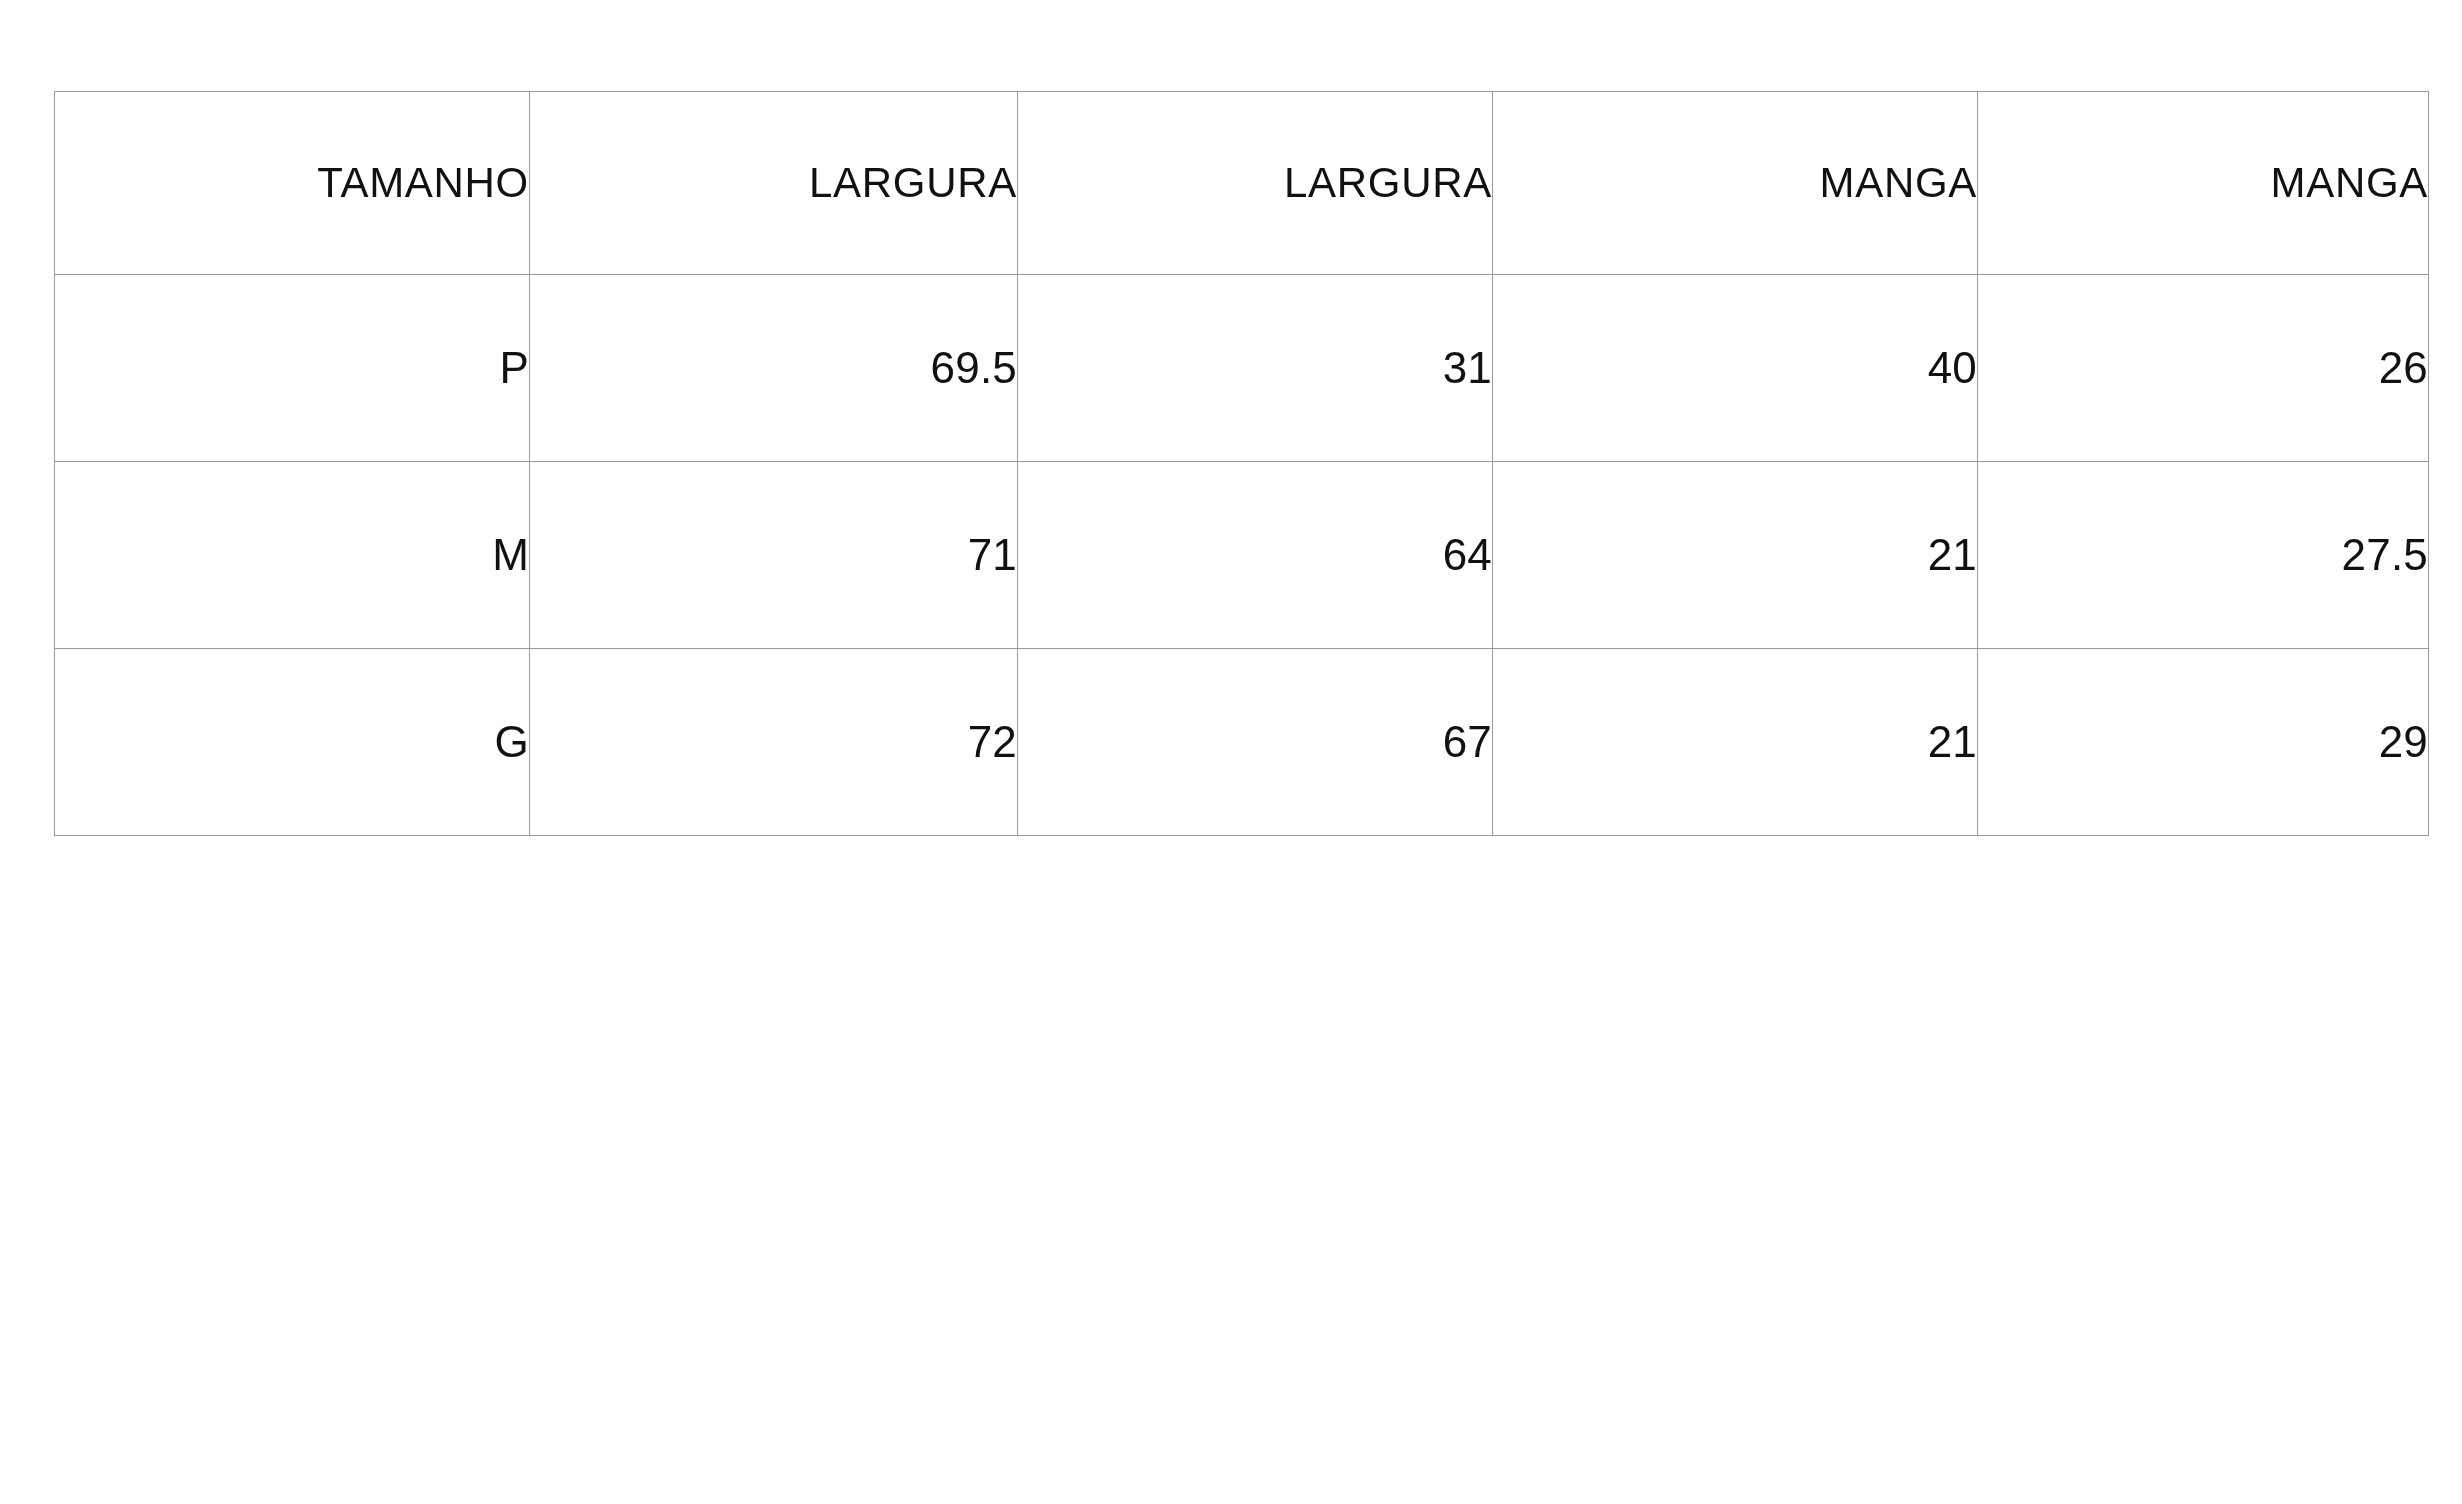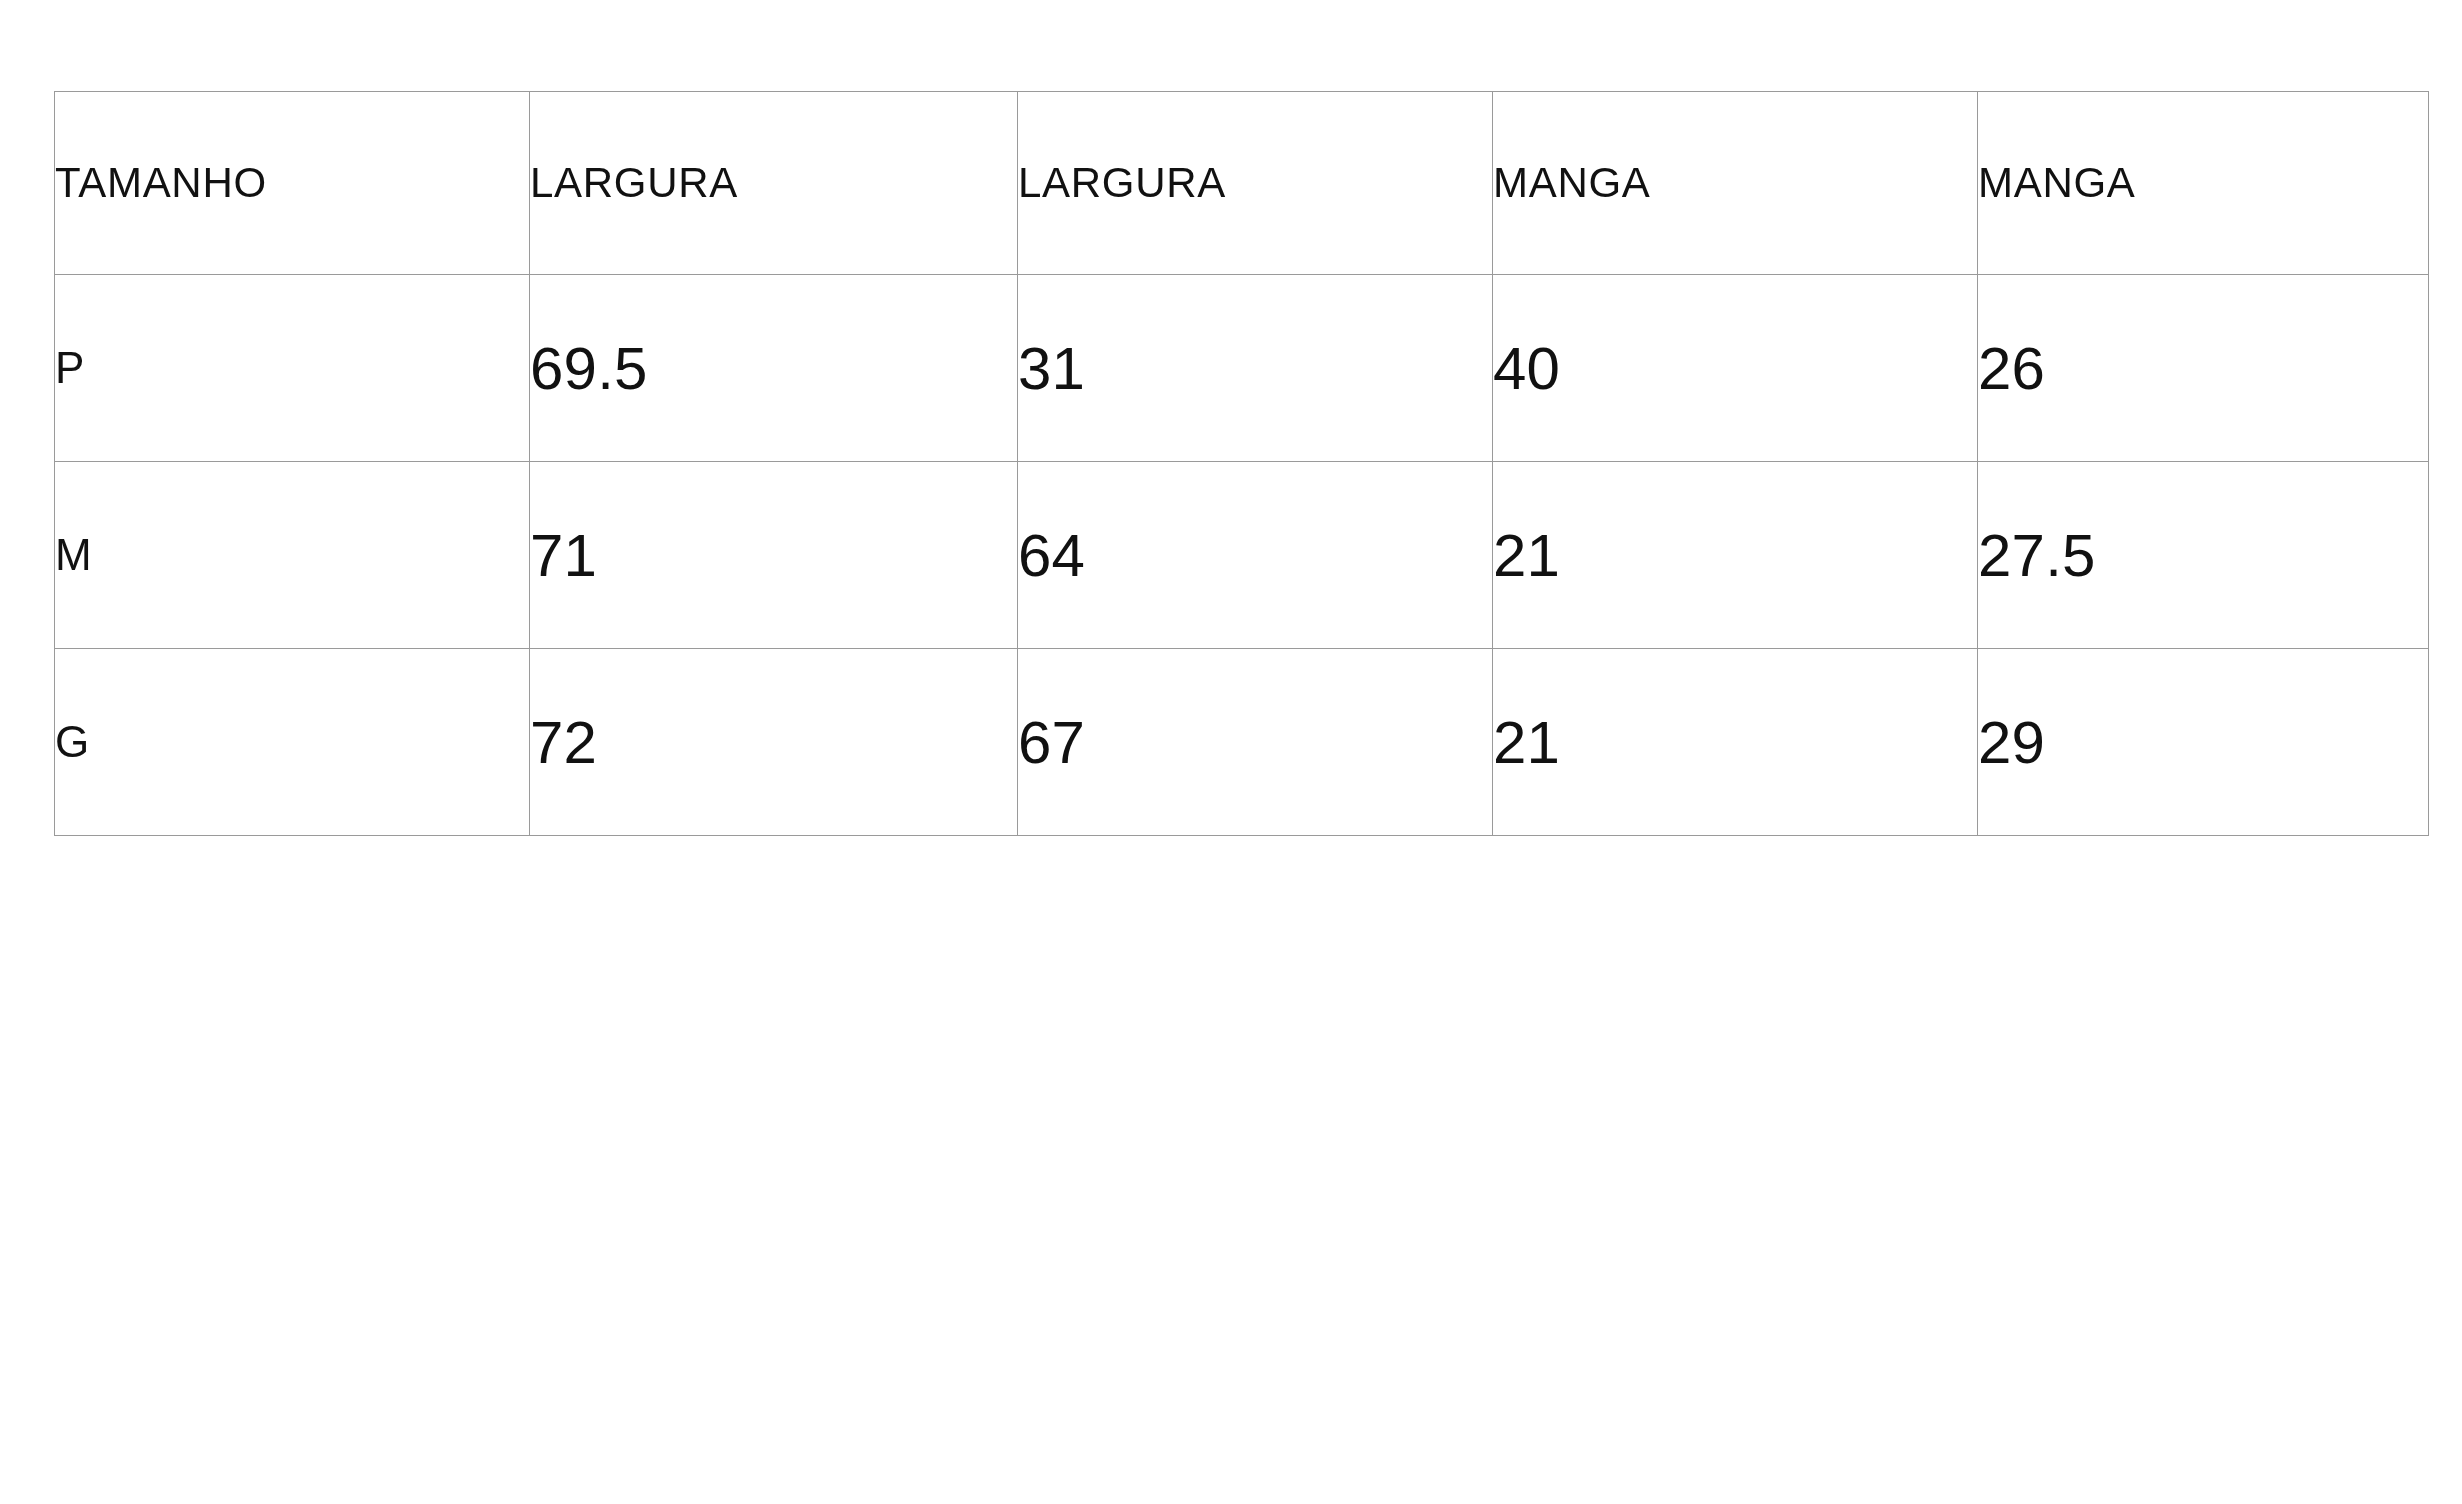--- a/index.html
+++ b/index.html
@@ -28,34 +28,34 @@
   }
   table.size-table col.c0 { width: 475px; }
   table.size-table col.c1 { width: 488px; }
   table.size-table col.c2 { width: 475px; }
   table.size-table col.c3 { width: 485px; }
   table.size-table col.c4 { width: 451px; }
 
   table.size-table th,
   table.size-table td {
     border: 1.5px solid #9a9a9a;
-    text-align: left;
+    text-align: right;
     vertical-align: middle;
     font-weight: 400;
     color: #111111;
     padding: 0;
   }
   table.size-table thead th {
     height: 182px;
     font-size: 42px;
     letter-spacing: 0.7px;
   }
   table.size-table tbody td {
     height: 186px;
-    font-size: 60px;
+    font-size: 44px;
     letter-spacing: 0.2px;
   }
   table.size-table tbody td.size-label {
     font-size: 44px;
   }
 </style>
 </head>
 <body>
 
 <div class="page">

